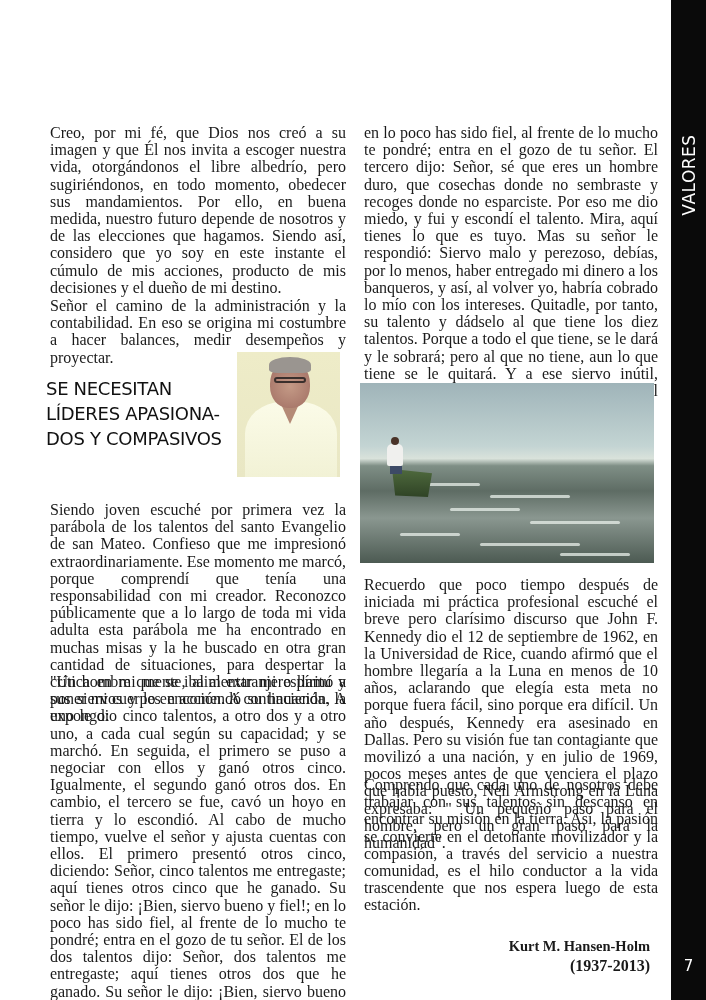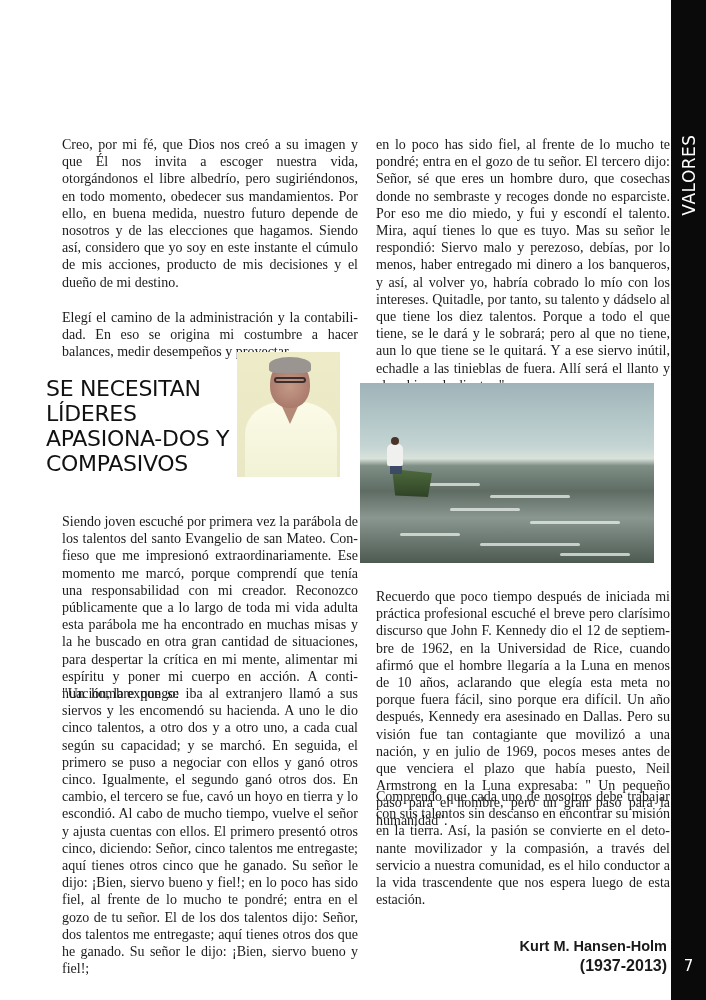--- a/index.html
+++ b/index.html
@@ -6,27 +6,27 @@
   body { width:706px; height:1000px; position:relative; overflow:hidden;
          font-family:"Liberation Serif", serif; color:#1a1a1a; }
   .sidebar { position:absolute; left:671px; top:0; width:35px; height:1000px; background:#0a0a0a; }
   .section-label { position:absolute; left:671px; top:120px; width:35px; height:110px;
        display:flex; align-items:center; justify-content:center; }
   .section-label span { display:block; transform:rotate(-90deg); white-space:nowrap;
        color:#ffffff; font-family:"DejaVu Sans", sans-serif; font-size:17px; letter-spacing:0.5px; }
   .page-number { position:absolute; left:671px; width:35px; top:957px; text-align:center;
        color:#ffffff; font-family:"DejaVu Sans", sans-serif; font-size:15px; }
 
-  .p { position:absolute; font-size:14px; line-height:17.2px; text-align:justify; margin:16px;
+  .p { position:absolute; font-size:16px; line-height:17.2px; text-align:justify; margin:4px;
        hyphens:manual; }
   .col1 { left:46px; width:296px; }
   .col2 { left:360px; width:294px; }
 
   .heading { position:absolute; left:46px; top:376px; width:190px; margin:0;
-       font-family:"DejaVu Sans", sans-serif; font-weight:normal; font-size:22px;
+       font-family:"DejaVu Sans", sans-serif; font-weight:normal; font-size:18px;
        line-height:25px; color:#111; letter-spacing:-0.3px; }
 
   .portrait { position:absolute; left:237px; top:352px; width:103px; height:125px;
        background:linear-gradient(180deg,#eeecc8 0%,#e9e7c4 100%); overflow:hidden; }
   .portrait .head { position:absolute; left:33px; top:8px; width:40px; height:48px;
        border-radius:50% 50% 45% 45%; background:radial-gradient(circle at 50% 55%,#c49a86 0%,#a8776a 70%,#8e6458 100%); }
   .portrait .hair { position:absolute; left:32px; top:5px; width:42px; height:16px;
        border-radius:50% 50% 20% 20%; background:#9a9590; }
   .portrait .glasses { position:absolute; left:37px; top:25px; width:32px; height:6px;
        border:2px solid #3a2f2c; border-radius:3px; box-sizing:border-box; }
@@ -37,36 +37,36 @@
 
   .sea { position:absolute; left:360px; top:383px; width:294px; height:180px; overflow:hidden;
        background:linear-gradient(180deg,#9fb4b9 0%,#c3d4d3 35%,#d9e2db 42%,#7f8f86 46%,#5e6c64 60%,#8a9790 75%,#4c5a52 100%); }
   .sea .glint { position:absolute; height:3px; background:#e8efe9; opacity:0.75; border-radius:2px; }
   .sea .boat { position:absolute; left:32px; top:86px; width:40px; height:28px;
        background:linear-gradient(180deg,#4f6a3e,#2f4325); clip-path:polygon(0 0,100% 15%,90% 100%,8% 95%); }
   .sea .man-body { position:absolute; left:27px; top:61px; width:16px; height:22px; background:#f0f0ee; border-radius:5px 5px 2px 2px; }
   .sea .man-head { position:absolute; left:31px; top:54px; width:8px; height:8px; background:#4a3328; border-radius:50%; }
   .sea .man-legs { position:absolute; left:30px; top:82px; width:12px; height:9px; background:#3d4a66; }
 
-  .author { position:absolute; left:373px; width:294px; text-align:right; margin:0;
-       font-weight:bold; font-family:Liberation Sans, sans-serif; }
+  .author { position:absolute; left:356px; width:294px; text-align:right; margin:0;
+       font-weight:bold; font-family:Liberation Serif, serif; }
   .author-name { top:938px; font-size:14.5px; }
   .author-years { top:957px; font-size:16px; }
 </style>
 </head>
 <body>
 
 <div class="sidebar"></div>
 <div class="section-label">
   <span>VALORES</span>
 </div>
 <div class="page-number">7</div>
 
 <p class="p col1" style="top:120px;">Creo, por mi fé, que Dios nos creó a su imagen y que Él nos invita a escoger nuestra vida, otorgándonos el libre albedrío, pero sugiriéndonos, en todo momento, obedecer sus mandamientos. Por ello, en buena medida, nuestro futuro depende de nosotros y de las elecciones que hagamos. Siendo así, consi­dero que yo soy en este instante el cúmulo de mis acciones, producto de mis decisiones y el dueño de mi destino.</p>
-<p class="p col1" style="top:293px;">Elegí el camino de la administración y la contabili­dad. En eso se origina mi costumbre a hacer balances, medir desempeños y proyectar.</p>
+<p class="p col1" style="top:293px;">Señor el camino de la administración y la contabili­dad. En eso se origina mi costumbre a hacer balances, medir desempeños y proyectar.</p>
 
 <h2 class="heading">SE NECESITAN LÍDERES APASIONA-DOS Y COMPASIVOS</h2>
 
 <div class="portrait">
   <div class="shirt"></div>
   <div class="neck"></div>
   <div class="head"></div>
   <div class="hair"></div>
   <div class="glasses"></div>
 </div>

